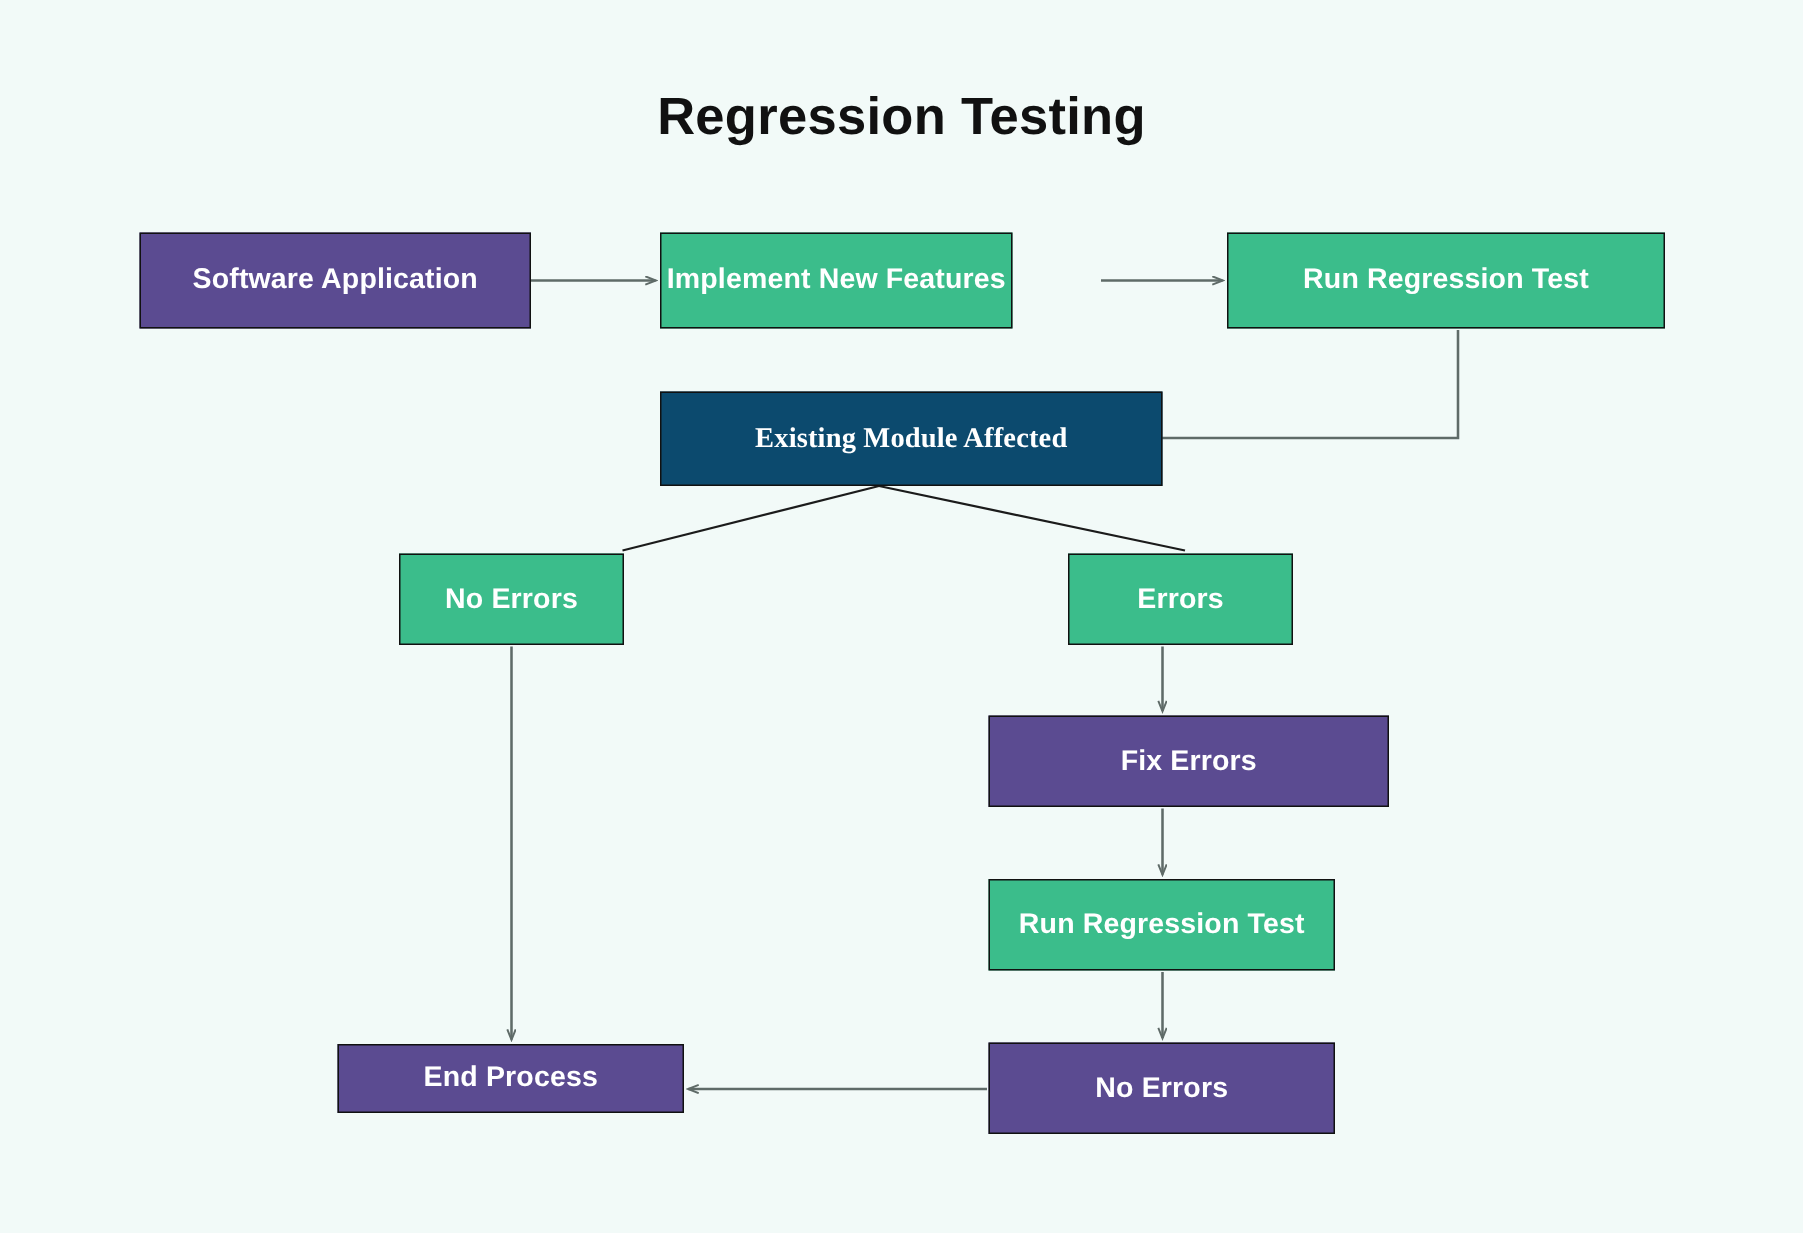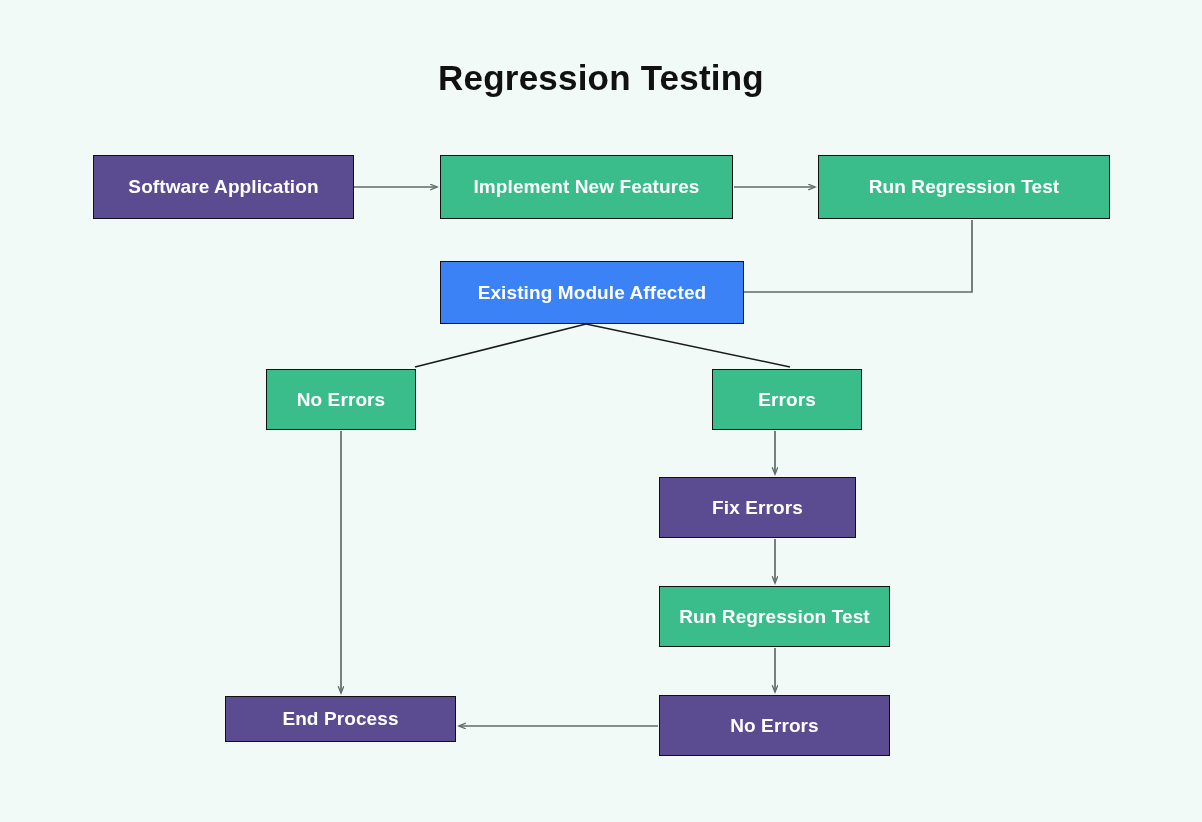--- a/index.html
+++ b/index.html
@@ -89,23 +89,23 @@
     <line x1="775" y1="539" x2="775" y2="583" stroke="#5f6b68" stroke-width="1.7" marker-end="url(#ah-gray)"></line>
 
     <line x1="775" y1="648" x2="775" y2="692" stroke="#5f6b68" stroke-width="1.7" marker-end="url(#ah-gray)"></line>
 
     <line x1="658" y1="726" x2="459" y2="726" stroke="#5f6b68" stroke-width="1.7" marker-end="url(#ah-gray)"></line>
 
     <line x1="341" y1="431" x2="341" y2="693" stroke="#5f6b68" stroke-width="1.7" marker-end="url(#ah-gray)"></line>
   </svg>
 
   <div class="node purple" style="left: 93px; top: 155px; width: 261px; height: 64px; background: rgb(91, 75, 145); border-color: rgb(17, 17, 17); color: rgb(255, 255, 255);">Software Application</div>
-  <div class="node green" style="left: 440px; top: 155px; width: 293px; height: 64px; background: rgb(59, 189, 139); border-color: rgb(17, 17, 17); color: rgb(255, 255, 255);">Implement New Features</div>
+  <div class="node green" style="left: 440px; top: 155px; width: 235px; height: 64px; background: rgb(59, 189, 139); border-color: rgb(17, 17, 17); color: rgb(255, 255, 255);">Implement New Features</div>
   <div class="node green" style="left: 818px; top: 155px; width: 292px; height: 64px; background: rgb(59, 189, 139); border-color: rgb(17, 17, 17); color: rgb(255, 255, 255);">Run Regression Test</div>
-  <div class="node purple" style="left: 440px; top: 261px; width: 304px; height: 63px; background: #3b82f6; border-color: rgb(17, 17, 17); color: rgb(255, 255, 255);">Existing Module Affected</div>
+  <div class="node purple" style="left: 440px; top: 261px; width: 335px; height: 63px; background: #0c4a6e; border-color: rgb(17, 17, 17); color: rgb(255, 255, 255); font-family: Liberation Serif, serif;">Existing Module Affected</div>
   <div class="node green" style="left: 266px; top: 369px; width: 150px; height: 61px; background: rgb(59, 189, 139); border-color: rgb(17, 17, 17); color: rgb(255, 255, 255);">No Errors</div>
   <div class="node green" style="left: 700px; top: 369px; width: 150px; height: 61px; background: rgb(59, 189, 139); border-color: rgb(17, 17, 17); color: rgb(255, 255, 255); margin-left: 12px;">Errors</div>
-  <div class="node purple" style="left: 659px; top: 477px; width: 197px; height: 61px; background: rgb(91, 75, 145); border-color: rgb(17, 17, 17); color: rgb(255, 255, 255);">Fix Errors</div>
+  <div class="node purple" style="left: 659px; top: 477px; width: 267px; height: 61px; background: rgb(91, 75, 145); border-color: rgb(17, 17, 17); color: rgb(255, 255, 255);">Fix Errors</div>
   <div class="node green" style="left: 659px; top: 586px; width: 231px; height: 61px; background: rgb(59, 189, 139); border-color: rgb(17, 17, 17); color: rgb(255, 255, 255);">Run Regression Test</div>
   <div class="node purple" style="left: 659px; top: 695px; width: 231px; height: 61px; background: rgb(91, 75, 145); border-color: rgb(17, 17, 17); color: rgb(255, 255, 255);">No Errors</div>
   <div class="node purple" style="left: 225px; top: 696px; width: 231px; height: 46px; background: rgb(91, 75, 145); border-color: rgb(17, 17, 17); color: rgb(255, 255, 255);">End Process</div>
 
 </div>
 
 </body></html>

